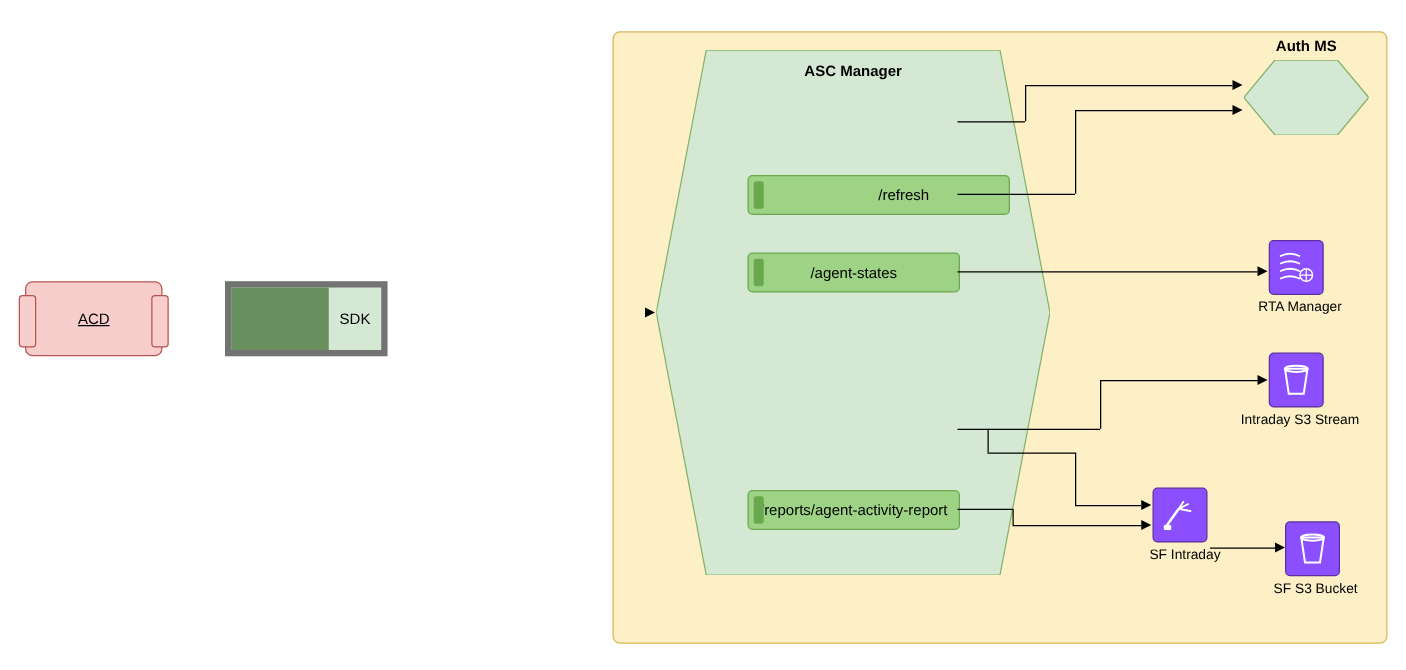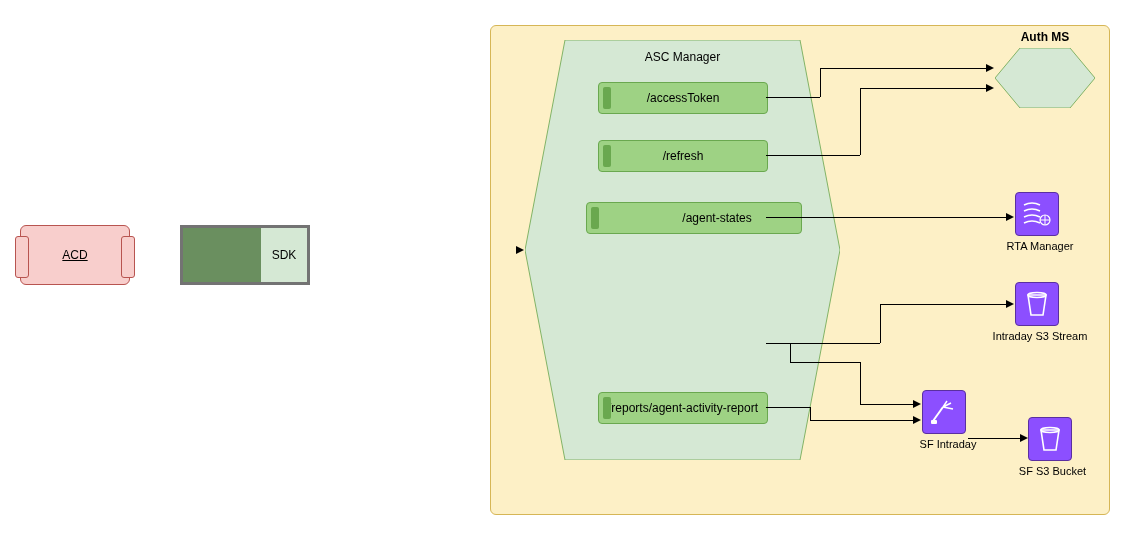--- a/index.html
+++ b/index.html
@@ -24,21 +24,21 @@
   .acd .tab {
     position:absolute; width:12px; height:40px; top:10px;
     border:1px solid #b85450; background:#f8cecc; border-radius:3px;
   }
   .acd .tab.left { left:-6px; }
   .acd .tab.right { right:-6px; }
 
   
   .sdk {
     left: 180px; top: 225px; width: 130px; height: 60px;
-    border: 3px solid #737373; background:#d5e8d4;
+    border: 5px solid #737373; background:#d5e8d4;
   }
   .sdk .dark {
     position:absolute; left:0; top:0; bottom:0; width:78px;
     background:#6a8f5f;
   }
   .sdk .label {
     position:absolute; left:78px; right:0; top:0; bottom:0;
     display:flex; align-items:center; justify-content:center;
   }
 
@@ -48,21 +48,21 @@
     background:#fdf0c6; border:1px solid #d6b656; border-radius:6px;
   }
 
   
   .asc {
     left: 525px; top: 40px; width: 315px; height: 420px;
   }
   .asc svg { position:absolute; left:0; top:0; }
   .asc-title {
     position:absolute; left:0; right:0; top:10px;
-    text-align:center; font-weight:normal;
+    text-align:center; font-weight:bold;
   }
 
   
   .ep {
     position:absolute; width:168px; height:30px;
     background:#9ed284; border:1px solid #6aa84f; border-radius:4px;
     display:flex; align-items:center; justify-content:center;
   }
   .ep .bar {
     position:absolute; left:4px; top:4px; bottom:4px; width:8px;
@@ -104,29 +104,25 @@
 </div>
 
 <div class="abs panel"></div>
 
 <div class="abs asc">
   <svg width="315" height="420">
     <polygon points="40,0 275,0 315,210 275,420 40,420 0,210" fill="#d5e8d4" stroke="#82b366" stroke-width="1"></polygon>
   </svg>
   <div class="asc-title">ASC Manager</div>
 
-  <div class="ep" style="left:73px; top:42px;">
-    <div class="bar"></div>
-    <span>/accessToken</span>
-  </div>
-  <div class="ep" style="left:73px; top:100px;">
+  <div class="ep" style="left:73px; top:100px;padding-left:40px;">
     <div class="bar"></div>
     <span>/refresh</span>
   </div>
-  <div class="ep" style="left:61px; top:162px;padding-left:46px;">
+  <div class="ep" style="left:73px; top:162px;">
     <div class="bar"></div>
     <span>/agent-states</span>
   </div>
   <div class="ep" style="left:73px; top:352px;">
     <div class="bar"></div>
     <span>/reports/agent-activity-report</span>
   </div>
 </div>
 
 <div class="arrowhead" style="left:516px; top:246px;"></div>

